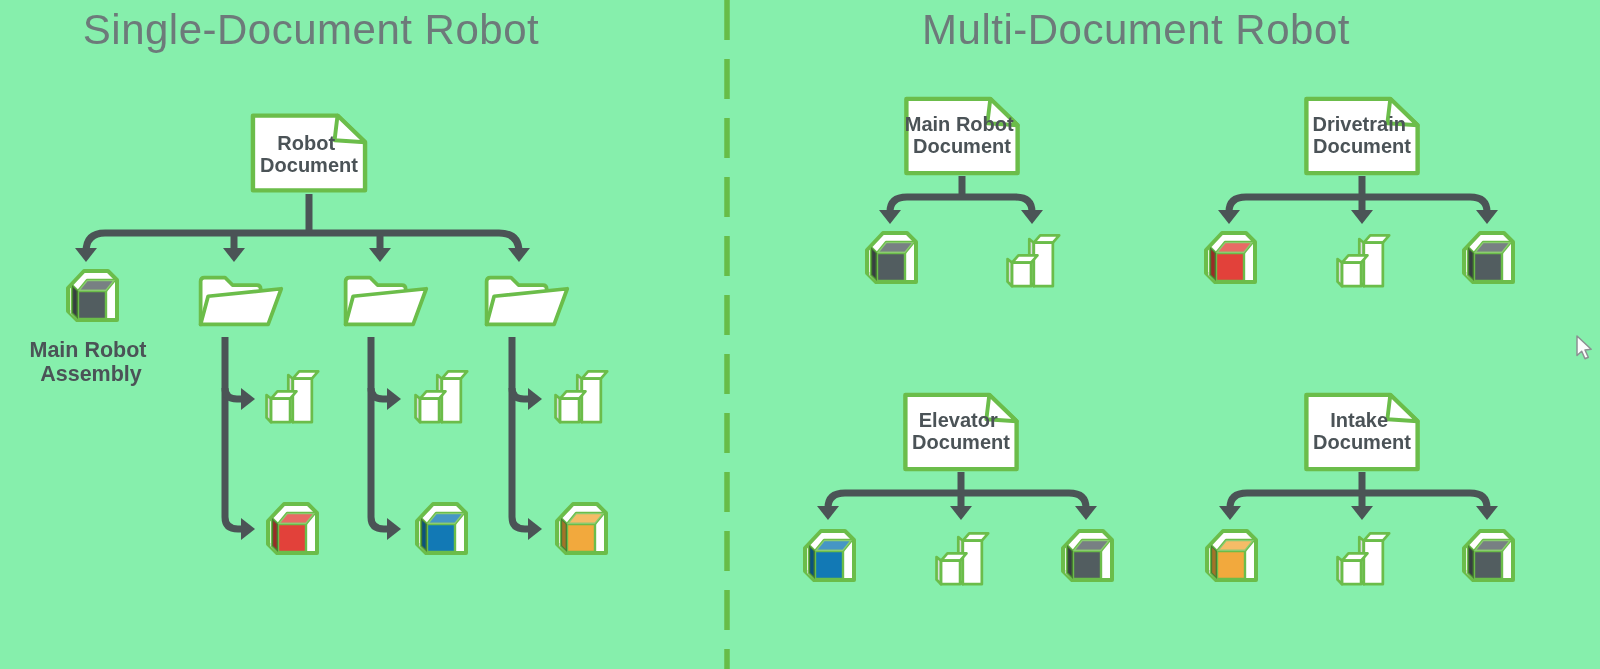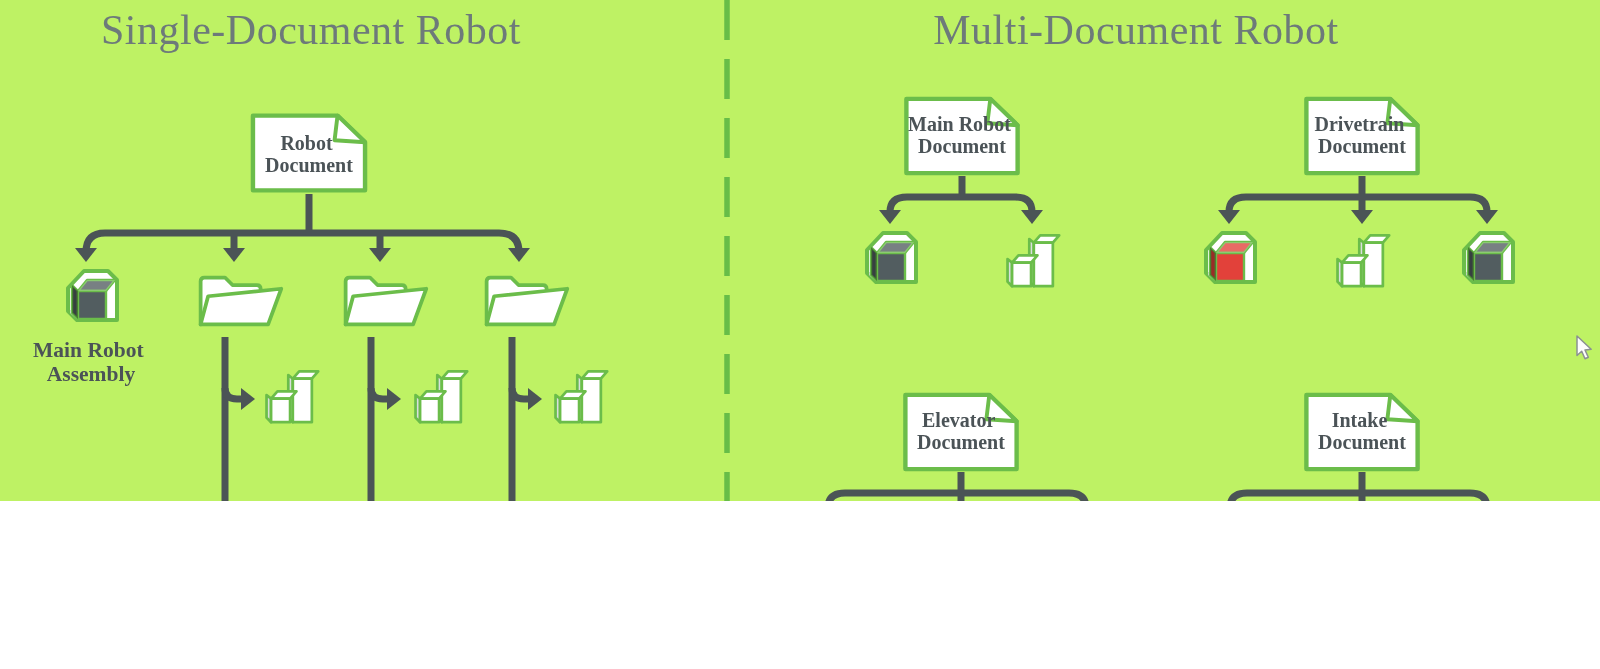--- a/index.html
+++ b/index.html
@@ -6,24 +6,24 @@
     --green:#6bbd4a;
     --line:#4b5456;
     --label:#4b5357;
     --title:#6d7a7a;
     --divider:#67bd48;
     --shade:#d9dedd;
   }
   html,body{margin:0;padding:0;background:#ffffff;}
   .stage{
     position:relative;
-    width:1600px;height:501px;
-    background:#bef264;
+    width:1600px;height:669px;
+    background:#86efac;
     overflow:hidden;
-    font-family:Liberation Serif, serif;
+    font-family:Liberation Sans, sans-serif;
   }
   svg{display:block;}
   .title{
     font-size:42px;
     fill:var(--title);
     font-weight:400;
     letter-spacing:0.5px;
   }
   .doclabel{
     font-size:20px;

